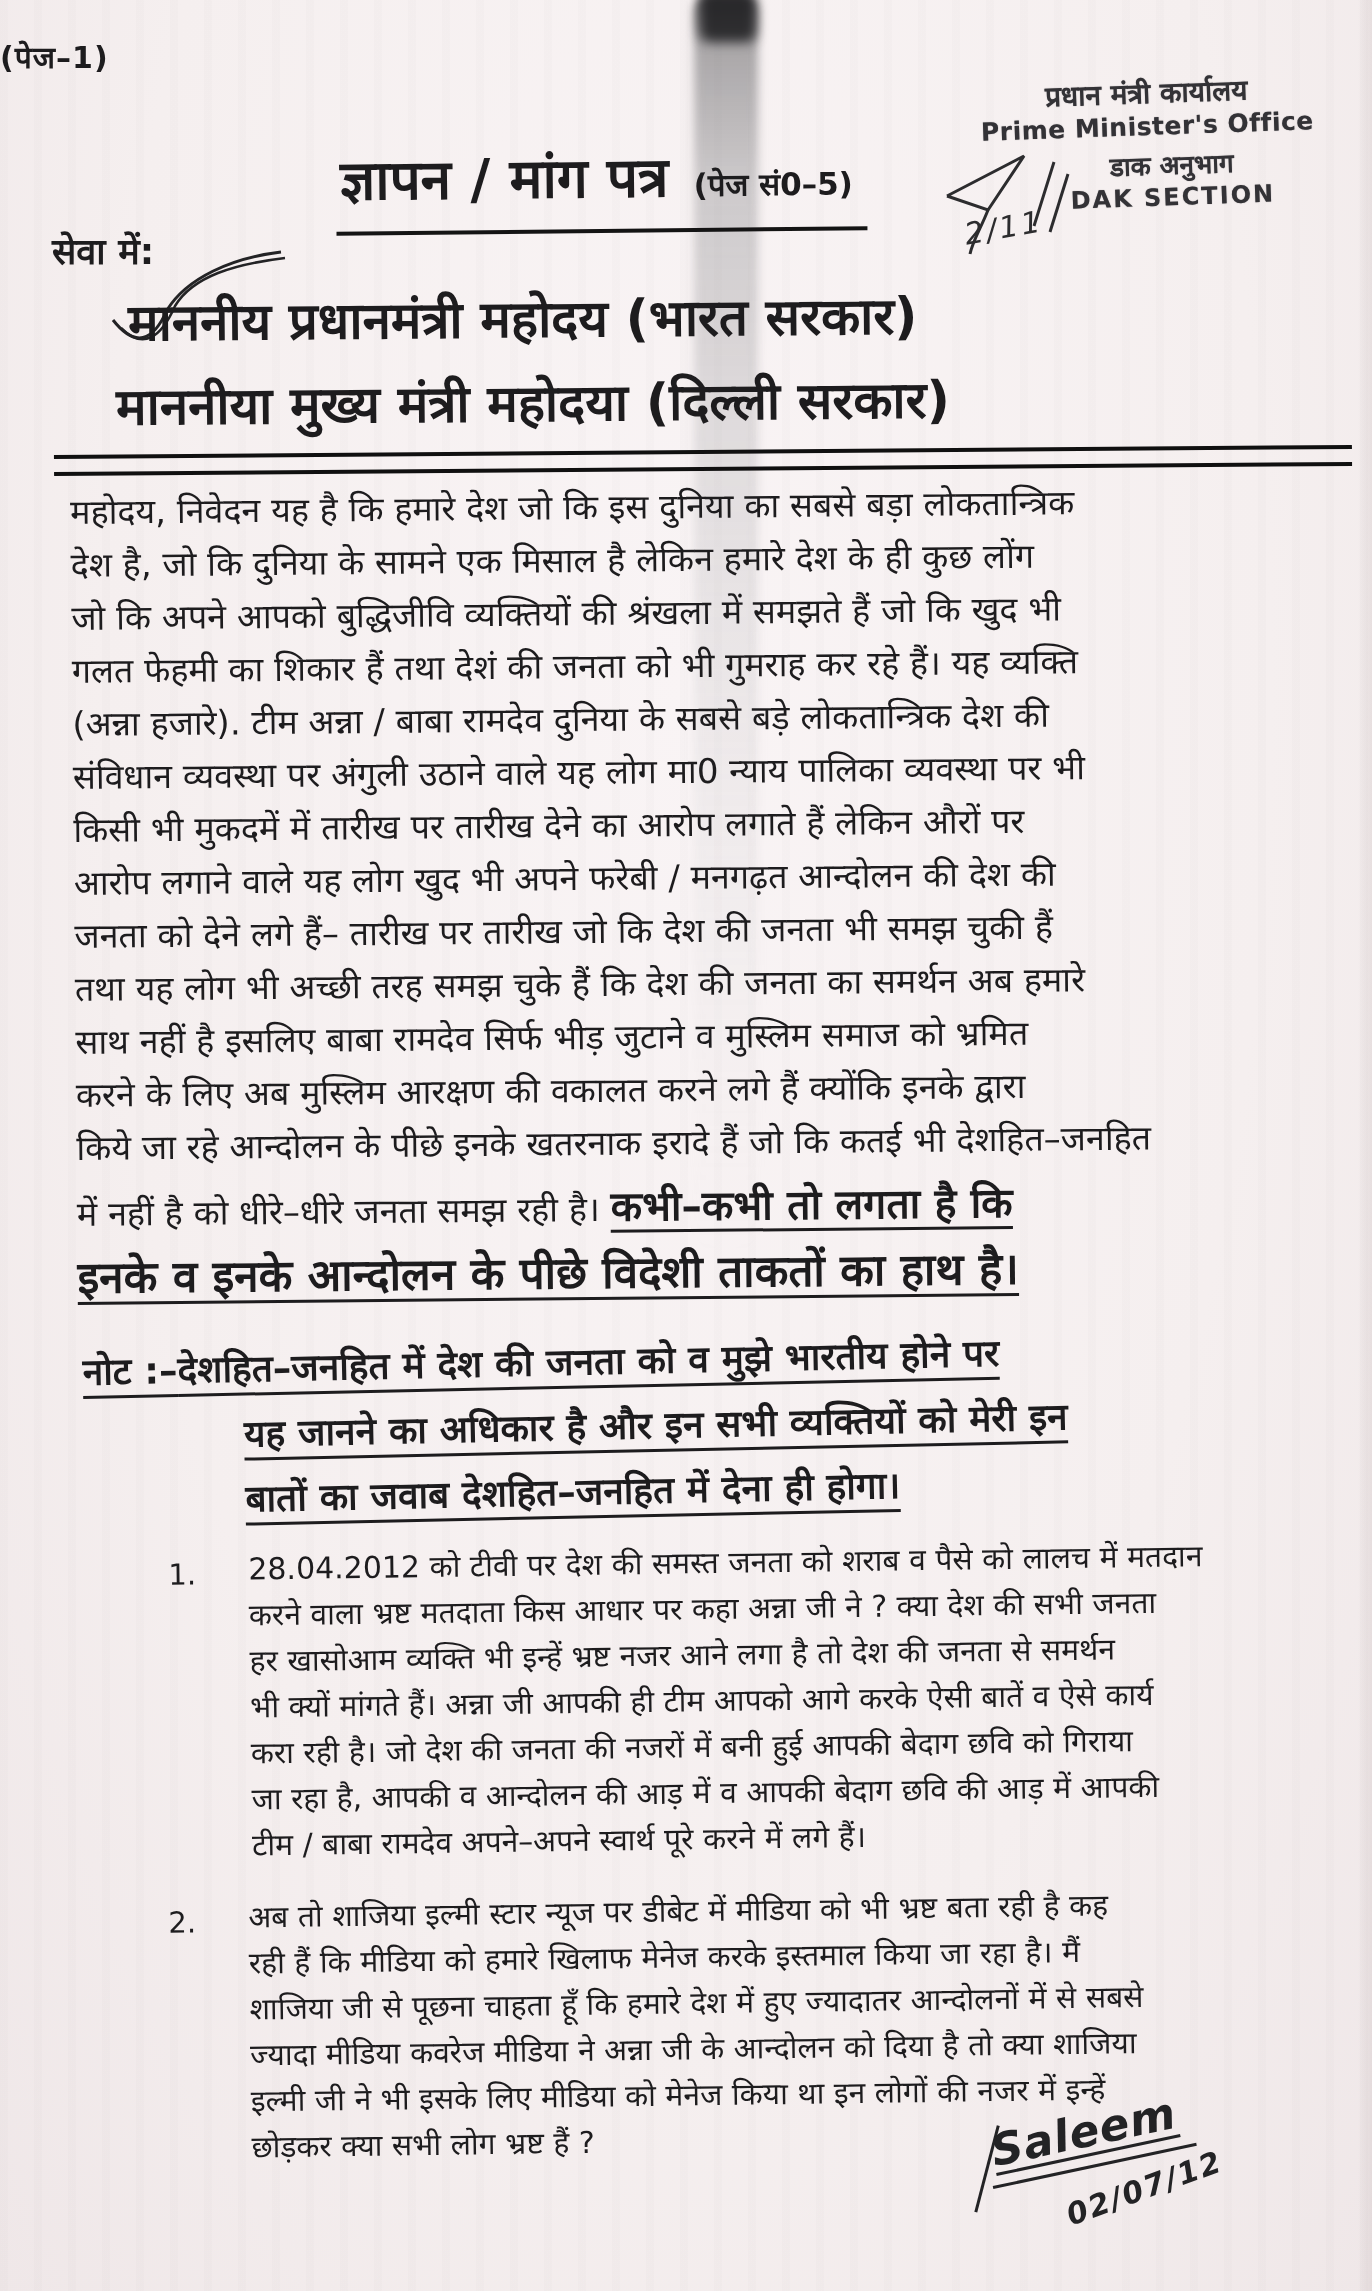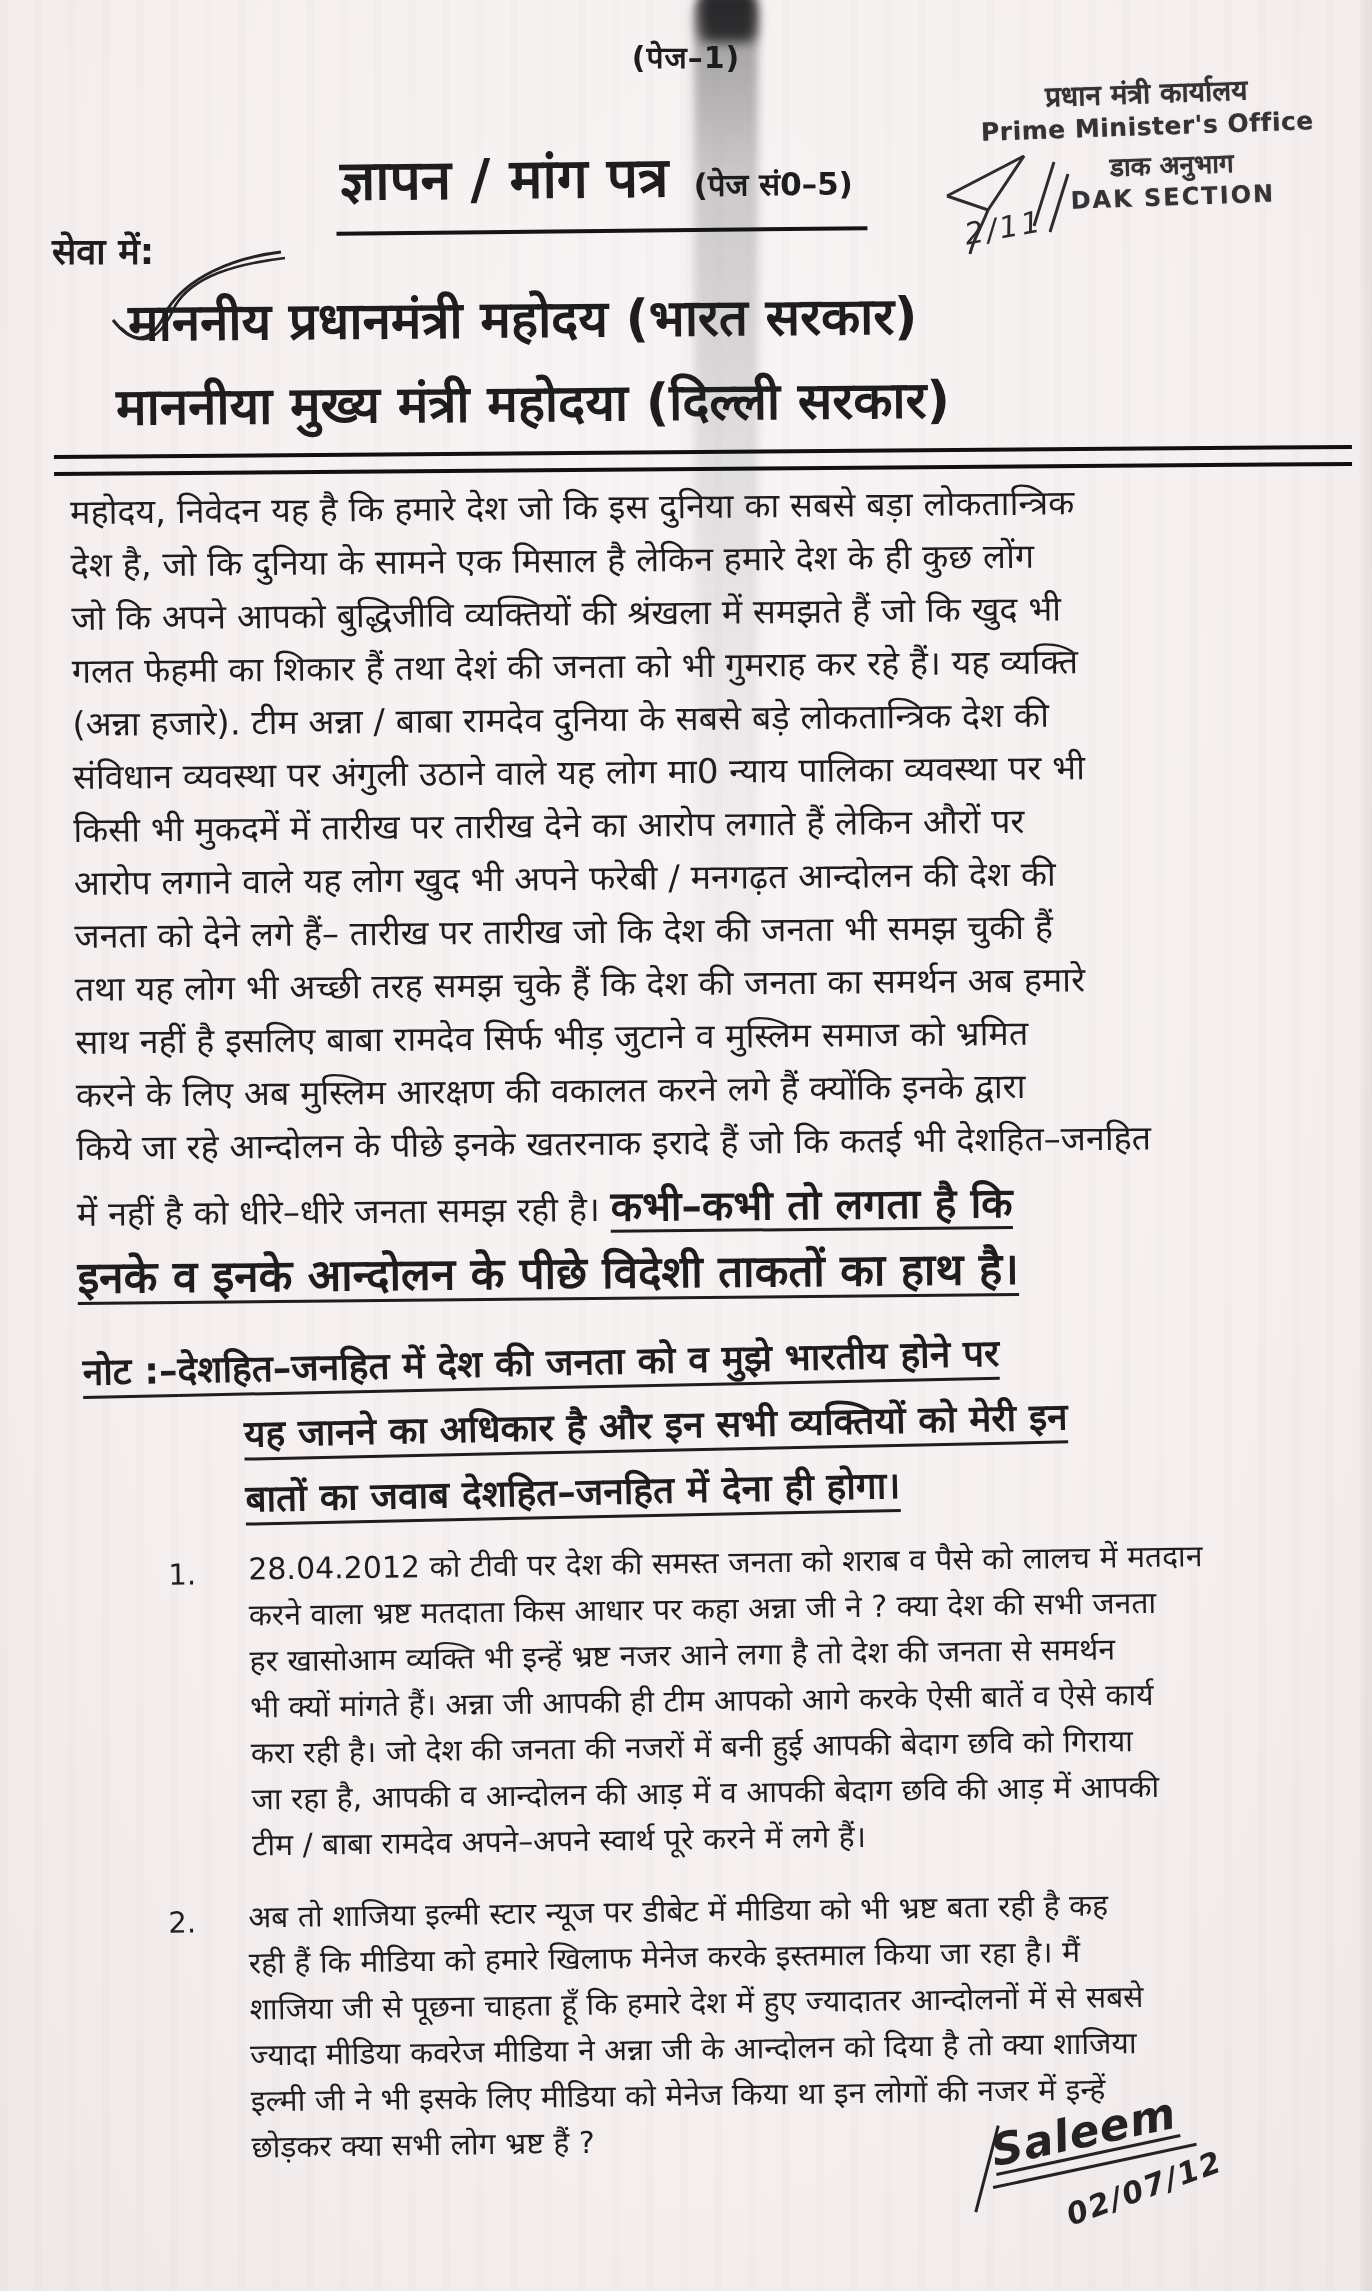--- a/index.html
+++ b/index.html
@@ -28,21 +28,21 @@
   .streak-cap {
     position:absolute; top:-8px; left:700px; width:56px; height:50px;
     background:rgba(28,28,30,0.85); filter:blur(6px); border-radius:10px;
   }
   .edge-shade {
     position:absolute; top:0; right:0; width:14px; height:100%;
     background:linear-gradient(90deg, rgba(0,0,0,0) 0%, rgba(120,100,100,0.10) 100%);
   }
 
   .page-label {
-    position:absolute; top:36px; left:0; width:100%; text-align:center;
+    position:absolute; top:36px; left:0; width:100%; text-align:left;
     font-size:30px; font-weight:bold; letter-spacing:1px;
   }
 
   .stamp {
     position:absolute; top:76px; right:34px; width:380px; text-align:center;
     color:#333236; transform:rotate(-2deg); line-height:1.25;
     text-shadow:0 0 1px rgba(60,60,64,0.55);
   }
   .stamp-hi1 { font-size:28px; font-weight:bold; }
   .stamp-en1 { font-size:25px; font-weight:bold; letter-spacing:0.5px; }

